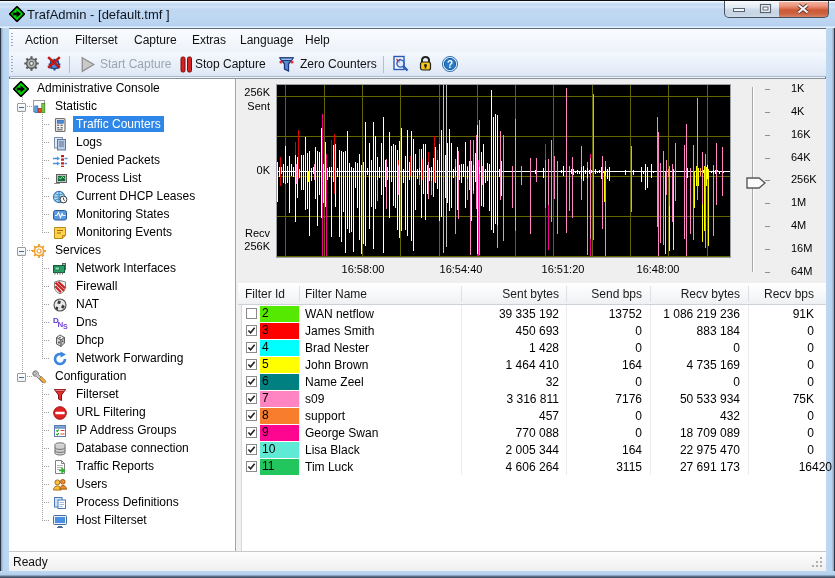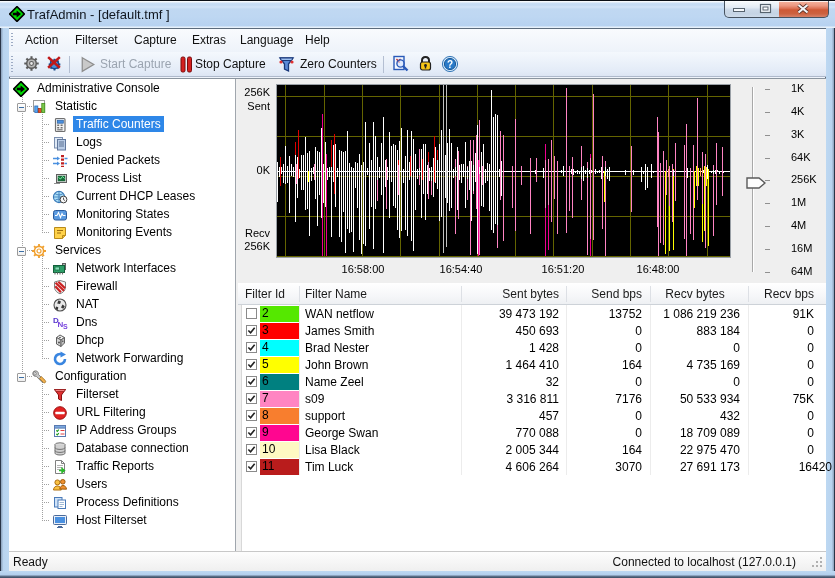--- a/index.html
+++ b/index.html
@@ -381,21 +381,21 @@
 <path d="M277.5 162V202M279.5 167V177M281.5 167V174M283.5 164V183M285.5 146V184M287.5 166V183M289.5 156V213M291.5 164V176M293.5 170V177M295.5 155V222M297.5 157V198M299.5 170V176M301.5 155V190M303.5 155V190M305.5 137V210M307.5 153V209M309.5 151V236M311.5 168V181M313.5 167V174M315.5 147V199M317.5 151V226M319.5 152V195M321.5 128V218M323.5 164V203M325.5 142V207M327.5 168V180M329.5 167V175M331.5 170V237M333.5 145V182M335.5 144V207M337.5 168V177M339.5 150V237M341.5 151V242M343.5 152V212M345.5 151V253M347.5 131V229M349.5 163V233M351.5 169V232M353.5 170V252M355.5 162V188M357.5 163V208M359.5 154V240M361.5 165V254M363.5 162V244M365.5 122V246M367.5 168V175M369.5 143V229M371.5 160V207M373.5 122V249M375.5 136V209M377.5 157V180M379.5 169V176M381.5 143V195M383.5 117V253M385.5 160V187M387.5 169V180M389.5 132V218M391.5 146V182M393.5 144V206M395.5 145V208M397.5 150V230M399.5 141V238M401.5 128V231M403.5 169V183M405.5 156V230M407.5 130V236M409.5 162V180M411.5 131V241M413.5 139V251M415.5 154V210M417.5 169V179M419.5 168V175M421.5 149V218M423.5 144V194M425.5 144V220M427.5 165V194M429.5 170V181M431.5 167V181M433.5 158V197M435.5 147V183M437.5 160V189M439.5 144V221M441.5 130V217M443.5 153V197M445.5 155V198M447.5 143V203M449.5 129V211M451.5 143V208M453.5 170V178M455.5 169V174M457.5 147V210M459.5 165V180M461.5 164V183M463.5 164V177M465.5 142V208M467.5 167V179M469.5 161V190M471.5 161V221M473.5 165V191M475.5 153V182M477.5 125V254M479.5 169V174M481.5 152V206M483.5 144V207M485.5 169V183M487.5 163V181M489.5 164V211M491.5 90V230M493.5 117V233M495.5 114V224M497.5 115V225M499.5 169V174M501.5 161V196M535.5 170V174M543.5 168V178M561.5 170V173M563.5 166V176M565.5 171V172M567.5 171V172M569.5 171V172M571.5 169V174M573.5 169V175M575.5 171V173M577.5 170V174M579.5 171V174M581.5 167V179M583.5 166V181M585.5 170V174M587.5 168V178M589.5 170V174M591.5 170V173M595.5 169V174M597.5 171V173M599.5 170V173M601.5 167V179M603.5 171V173M605.5 167V176M607.5 169V179M609.5 167V181M625.5 170V175M633.5 170V175M641.5 167V182M643.5 171V174M645.5 164V190M647.5 167V188M649.5 171V172M651.5 164V178M653.5 171V173M673.5 170V176M687.5 168V178M703.5 170V173M707.5 165V179M709.5 171V172M711.5 171V173M713.5 170V174M715.5 170V174M717.5 170V172M719.5 171V174M723.5 171V173M277.5 168V175M279.5 167V173M281.5 168V173M283.5 169V173M285.5 170V176M287.5 170V176M289.5 170V178M291.5 170V173M293.5 167V177M295.5 169V173M297.5 168V175M299.5 169V178M303.5 167V173M305.5 169V174M307.5 167V173M309.5 167V173M311.5 168V176M313.5 167V174M315.5 169V173M323.5 167V177M325.5 168V175M327.5 170V174M329.5 169V177M331.5 167V177M333.5 168V175M337.5 169V176M341.5 167V173M343.5 170V177M349.5 167V174M351.5 167V176M353.5 168V178M355.5 167V177M359.5 168V176M361.5 170V176M363.5 167V173M365.5 170V178M367.5 170V173M369.5 168V176M371.5 168V173M373.5 169V177M379.5 167V178M383.5 170V173M385.5 167V177M387.5 167V176M389.5 170V173M393.5 169V175M395.5 169V174M399.5 169V178M401.5 167V176M403.5 169V175M407.5 168V176M409.5 167V173M413.5 170V174M419.5 169V175M423.5 169V175M427.5 167V174M429.5 168V175M431.5 168V173M435.5 167V176M437.5 169V175M441.5 167V173M443.5 169V178M445.5 169V178M447.5 169V176M453.5 169V174M455.5 167V176M459.5 169V177M461.5 170V175M465.5 170V174M471.5 170V174M473.5 168V173M475.5 170V178M479.5 167V173M481.5 167V177M485.5 170V176M487.5 170V175M489.5 169V177M491.5 168V176M493.5 170V176M495.5 168V178M497.5 168V177M499.5 170V177" stroke="#ffffff" stroke-width="1" fill="none" shape-rendering="crispEdges"></path>
 <path d="M443.5 85V253M446.5 85V247" stroke="#c0c0c0" stroke-width="1" fill="none" shape-rendering="crispEdges"></path>
 <path d="M668.5 169V177M700.5 168V176M702.5 167V174" stroke="#ffa060" stroke-width="1.4" fill="none" shape-rendering="crispEdges"></path>
 </svg></div>
 
 <div class="abs" id="slidertrack"></div>
 <div class="slab" style="top:82px">1K</div>
 <div class="stick" style="top:89px"></div>
 <div class="slab" style="top:105px">4K</div>
 <div class="stick" style="top:112px"></div>
-<div class="slab" style="top:128px">3K</div>
+<div class="slab" style="top:128px">16K</div>
 <div class="stick" style="top:135px"></div>
 <div class="slab" style="top:151px">64K</div>
 <div class="stick" style="top:158px"></div>
 <div class="slab" style="top:173px">256K</div>
 <div class="stick" style="top:180px"></div>
 <div class="slab" style="top:196px">1M</div>
 <div class="stick" style="top:203px"></div>
 <div class="slab" style="top:219px">4M</div>
 <div class="stick" style="top:226px"></div>
 <div class="slab" style="top:242px">16M</div>
@@ -404,33 +404,33 @@
 <div class="stick" style="top:272px"></div>
 <div class="abs" id="thumb"><svg width="20" height="12" viewBox="0 0 20 12">
       <path d="M1 1h12l6 5-6 5H1z" fill="#fcfcfc" stroke="#5a5a5a" stroke-width="1.4"></path>
     </svg></div>
 
 <div class="abs" id="thead">
  <span class="hcell" style="left:7px">Filter Id</span>
  <span class="hcell" style="left:67px">Filter Name</span>
  <span class="hcell" style="left:221px;width:100px;text-align:right">Sent bytes</span>
  <span class="hcell" style="left:328px;width:76px;text-align:right">Send bps</span>
- <span class="hcell" style="left:412px;width:90px;text-align:center">Recv bytes</span>
+ <span class="hcell" style="left:412px;width:90px;text-align:right">Recv bytes</span>
  <span class="hcell" style="left:510px;width:66px;text-align:right">Recv bps</span>
  <span class="hsep" style="left:61px"></span>
  <span class="hsep" style="left:223px"></span>
  <span class="hsep" style="left:328px"></span>
  <span class="hsep" style="left:412px"></span>
  <span class="hsep" style="left:510px"></span>
 </div>
 <div class="trow" style="top:305px">
     <span class="cb"></span>
     <span class="sw" style="background:#55e800">2</span>
     <span class="tname">WAN netflow</span>
-    <span class="num" style="left:221px;width:100px">39 473 192</span>
+    <span class="num" style="left:221px;width:100px">39 335 192</span>
     <span class="num" style="left:328px;width:76px">13752</span>
     <span class="num" style="left:412px;width:90px">1 086 219 236</span>
     <span class="num" style="left:510px;width:66px">91K</span>
   </div>
 <div class="trow" style="top:322px">
     <span class="cb"><svg width="9" height="9" viewBox="0 0 10 10">
         <path d="M1.5 5 4 7.5 8.5 2" stroke="#222" stroke-width="1.8" fill="none"></path>
       </svg></span>
     <span class="sw" style="background:#ff0000">3</span>
     <span class="tname">James Smith</span>
@@ -502,47 +502,46 @@
     <span class="tname">George Swan</span>
     <span class="num" style="left:221px;width:100px">770 088</span>
     <span class="num" style="left:328px;width:76px">0</span>
     <span class="num" style="left:412px;width:90px">18 709 089</span>
     <span class="num" style="left:510px;width:66px">0</span>
   </div>
 <div class="trow" style="top:441px">
     <span class="cb"><svg width="9" height="9" viewBox="0 0 10 10">
         <path d="M1.5 5 4 7.5 8.5 2" stroke="#222" stroke-width="1.8" fill="none"></path>
       </svg></span>
-    <span class="sw" style="background:#fef9c3">10</span>
+    <span class="sw" style="background:#5eead4">10</span>
     <span class="tname">Lisa Black</span>
     <span class="num" style="left:221px;width:100px">2 005 344</span>
     <span class="num" style="left:328px;width:76px">164</span>
     <span class="num" style="left:412px;width:90px">22 975 470</span>
     <span class="num" style="left:510px;width:66px">0</span>
   </div>
 <div class="trow" style="top:458px">
     <span class="cb"><svg width="9" height="9" viewBox="0 0 10 10">
         <path d="M1.5 5 4 7.5 8.5 2" stroke="#222" stroke-width="1.8" fill="none"></path>
       </svg></span>
-    <span class="sw" style="background:#b91c1c">11</span>
+    <span class="sw" style="background:#22c55e">11</span>
     <span class="tname">Tim Luck</span>
     <span class="num" style="left:221px;width:100px">4 606 264</span>
-    <span class="num" style="left:328px;width:76px">3070</span>
+    <span class="num" style="left:328px;width:76px">3115</span>
     <span class="num" style="left:412px;width:90px">27 691 173</span>
     <span class="num" style="left:528px;width:66px">16420</span>
   </div>
 <div class="abs tline" style="left:299px"></div>
 <div class="abs tline" style="left:461px"></div>
 <div class="abs tline" style="left:566px"></div>
 <div class="abs tline" style="left:650px"></div>
 <div class="abs tline" style="left:748px"></div>
 
 <div class="abs" id="status">
  <span style="position:absolute;left:4px;top:3px">Ready</span>
- <span style="position:absolute;right:30px;top:3px">Connected to localhost (127.0.0.1)</span>
  <svg style="position:absolute;right:2px;bottom:2px" width="13" height="13">
       <g fill="#b0b0b0">
         <rect x="9" y="9" width="2" height="2"></rect>
         <rect x="9" y="5" width="2" height="2"></rect>
         <rect x="5" y="9" width="2" height="2"></rect>
         <rect x="9" y="1" width="2" height="2"></rect>
         <rect x="5" y="5" width="2" height="2"></rect>
         <rect x="1" y="9" width="2" height="2"></rect>
       </g>
     </svg>

